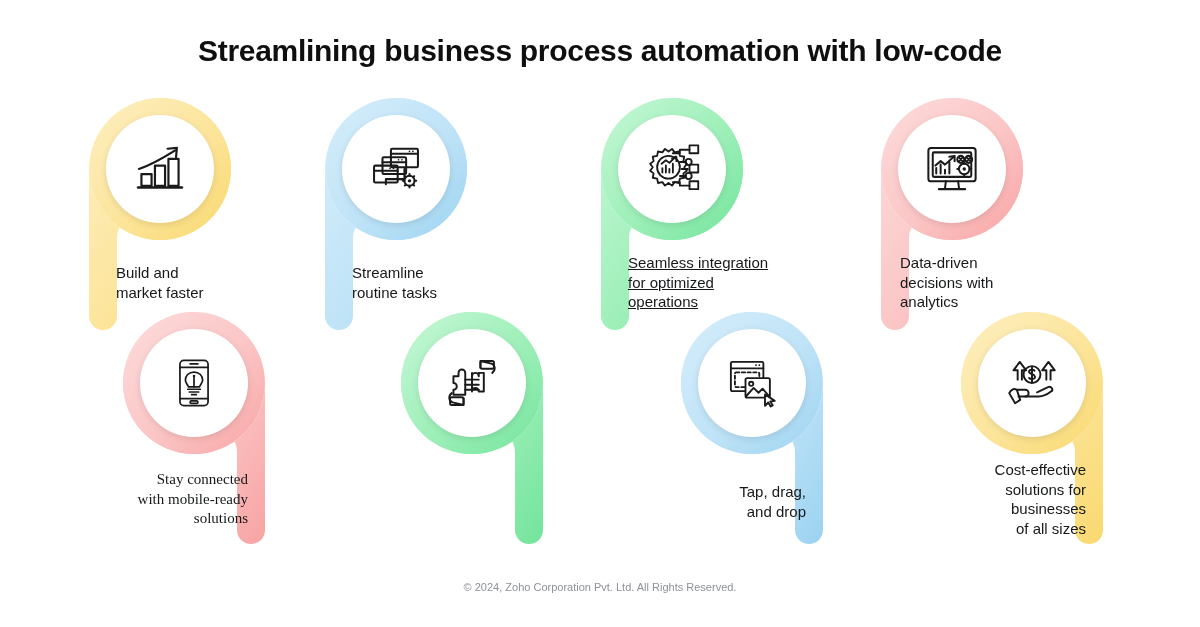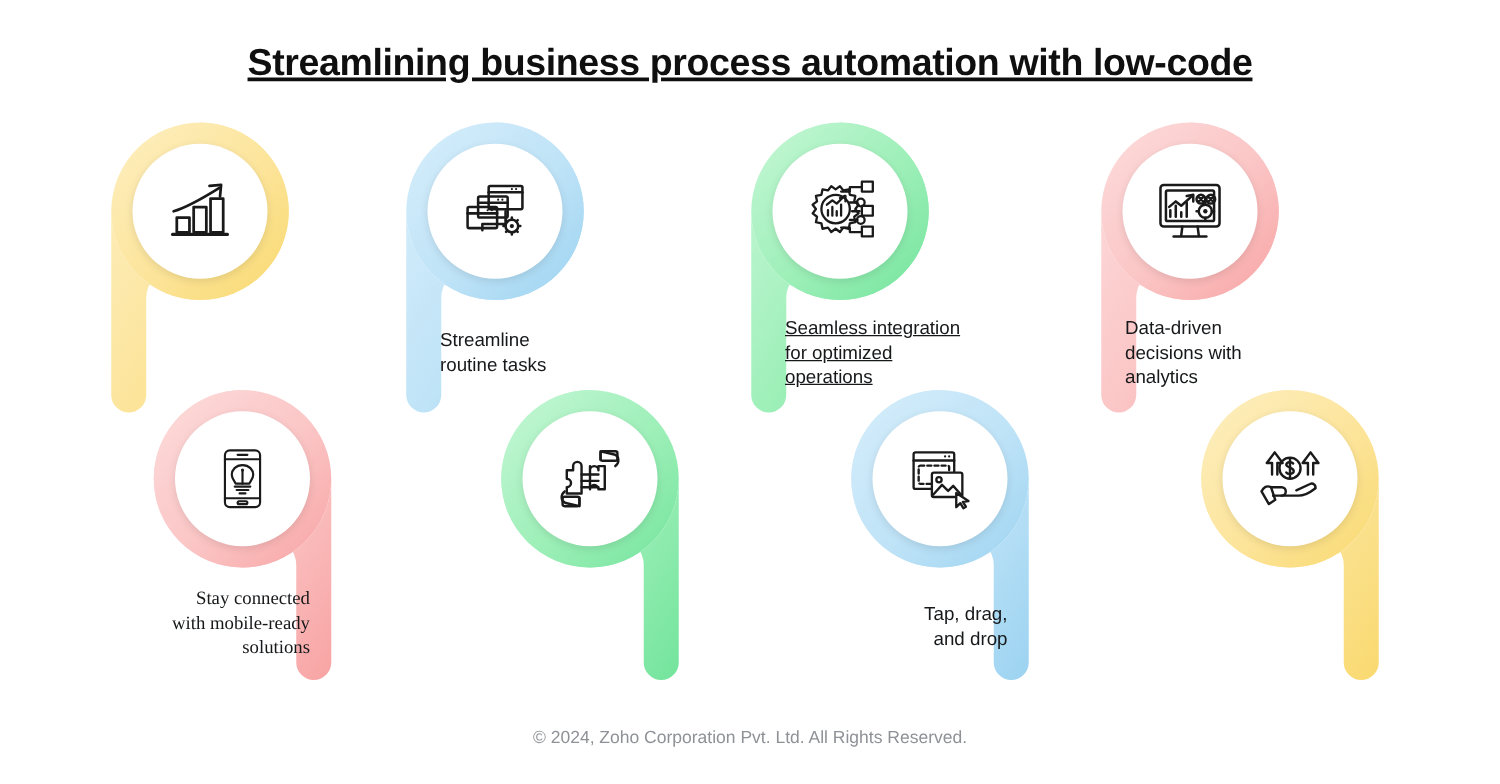--- a/index.html
+++ b/index.html
@@ -23,21 +23,20 @@
   .page-title {
     position: absolute;
     top: 34px;
     left: 0;
     width: 1200px;
     text-align: center;
     font-size: 30px;
     font-weight: bold;
     letter-spacing: -0.3px;
     color: #0f0f0f;
-    text-decoration: underline;
   }
   .pin {
     position: absolute;
   }
   .pin svg {
     position: absolute;
     top: 0;
     left: 0;
     overflow: visible;
   }
@@ -62,21 +61,21 @@
     white-space: pre-line;
   }
   .caption.left { text-align: left; }
   .caption.right { text-align: right; }
   .footer {
     position: absolute;
     top: 581px;
     left: 0;
     width: 1200px;
     text-align: center;
-    font-size: 14px;
+    font-size: 11px;
     color: #8e9196;
   }
 </style>
 </head>
 <body>
 
 <div id="canvas">
 
   <div class="page-title">Streamlining business process automation with low-code</div>
 
@@ -95,20 +94,22 @@
     <div class="icon-disc" style="left:34px; top:17px; width:108px; height:108px;">
       <svg width="54" height="54" viewBox="0 0 64 64" fill="none" stroke="#1a1a1a" stroke-width="2.6" stroke-linecap="round" stroke-linejoin="round">
         <path d="M6 54 L58 54" stroke-width="3"></path>
         <rect x="10" y="38" width="12" height="14"></rect>
         <rect x="26" y="28" width="12" height="24"></rect>
         <rect x="42" y="20" width="12" height="32"></rect>
         <path d="M7 32 C 20 28, 34 20, 50 10"></path>
         <path d="M41 8 L52 7 L51 18"></path>
       </svg>
     </div>
+    <div class="caption left" style="left:44px; top:165px; width:150px;">Build and
+market faster</div>
   </div>
 
   <div class="pin" style="left:308px; top:98px; width:160px; height:260px;">
     <svg width="160" height="260" viewBox="0 0 160 260">
       <defs>
         <linearGradient id="g3" x1="0" y1="0" x2="1" y2="1">
           <stop offset="0%" stop-color="#D6EEFB"></stop>
           <stop offset="55%" stop-color="#BFE3F7"></stop>
           <stop offset="100%" stop-color="#9CD3F1"></stop>
         </linearGradient>
@@ -320,17 +321,21 @@
         <path d="M35 17.5 C 34 16, 29 15.5, 28.5 18.5 C 28 21.5, 35 21, 35.5 24.5 C 36 28, 30 28, 28.5 26"></path>
         <path d="M32 13.5 L32 31"></path>
         <path d="M15 28 L15 17 L10 17 L17.5 7 L25 17 L20 17 L20 28"></path>
         <path d="M49 28 L49 17 L44 17 L51.5 7 L59 17 L54 17 L54 28"></path>
         <path d="M14 40 L24 40 A 4 4 0 0 1 24 48 L16 48"></path>
         <path d="M24 48 L40 48 C 48 48, 52 44, 56 41"></path>
         <path d="M56 41 A 3.5 3.5 0 0 0 51 37 L38 43"></path>
         <path d="M14 40 C 10 38, 7 40, 5 44 L12 56 L18 52 Z"></path>
       </svg>
     </div>
+    <div class="caption right" style="left:-26px; top:148px; width:152px;">Cost-effective
+solutions for
+businesses
+of all sizes</div>
   </div>
 
   <div class="footer">© 2024, Zoho Corporation Pvt. Ltd. All Rights Reserved.</div>
 
 </div>
 
 </body></html>

